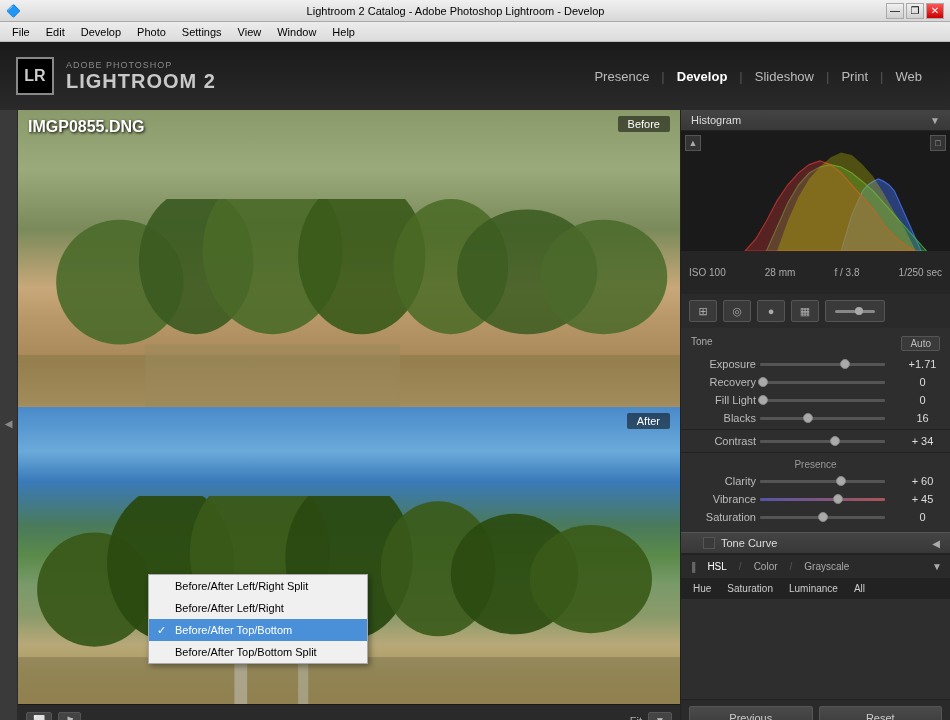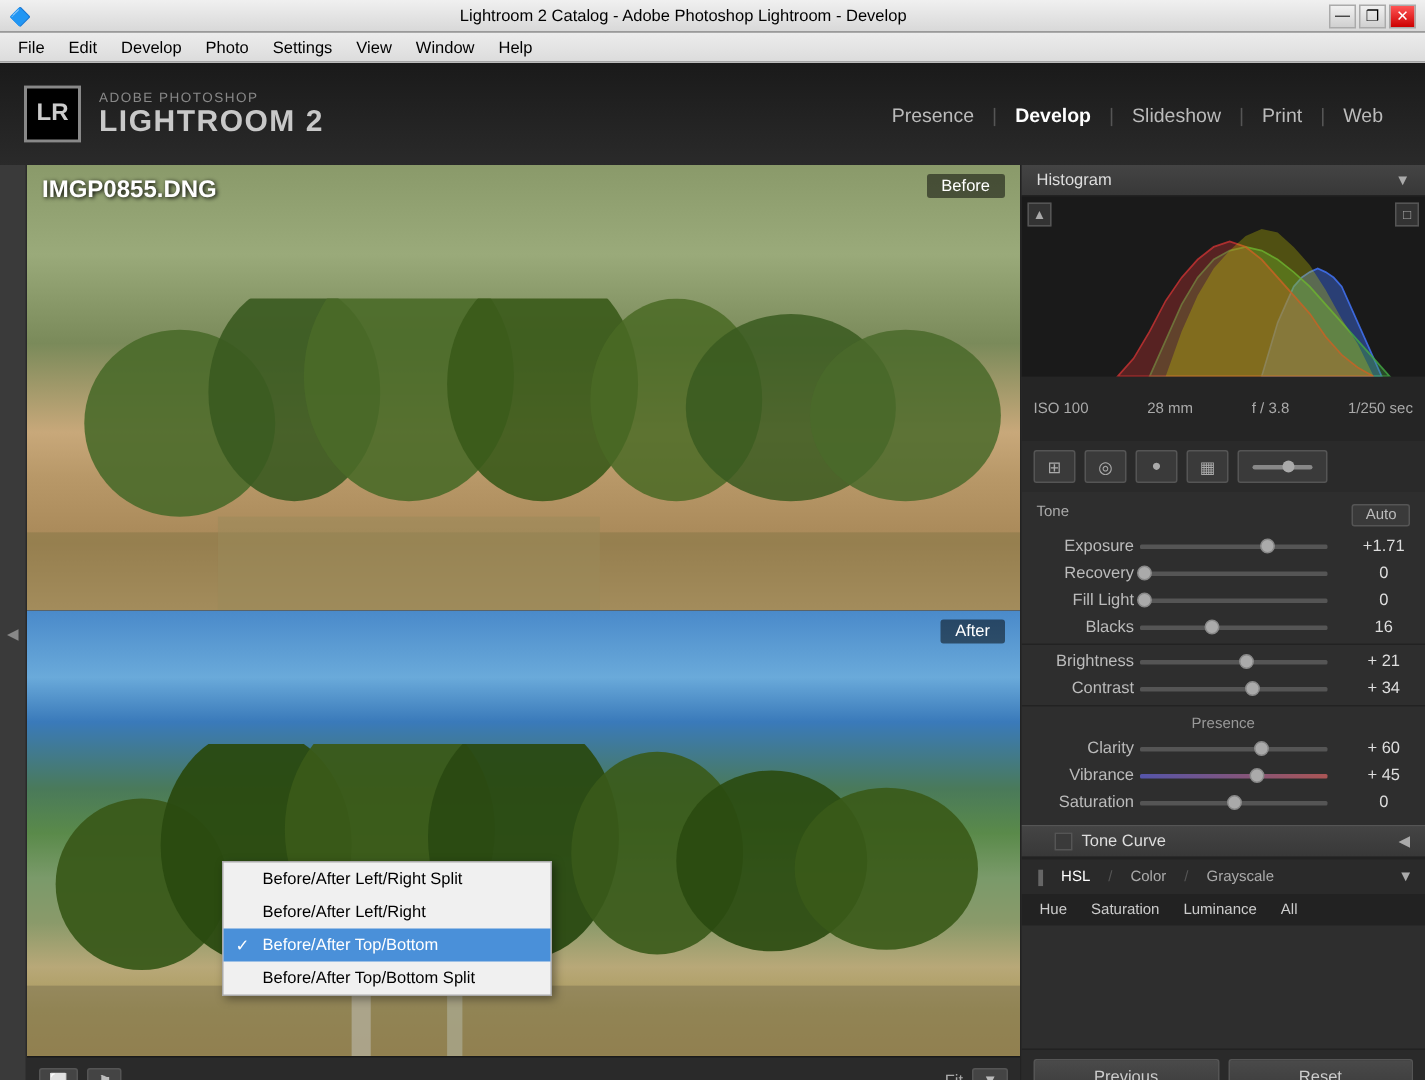--- a/index.html
+++ b/index.html
@@ -541,27 +541,20 @@
       <div class="slider-row">
         <span class="slider-label">Blacks</span>
         <div class="slider-track">
           <div class="slider-thumb" style="left:38%;"></div>
         </div>
         <span class="slider-value">16</span>
       </div>
 
       <div class="divider"></div>
 
-      <div class="slider-row">
-        <span class="slider-label">Brightness</span>
-        <div class="slider-track">
-          <div class="slider-thumb" style="left:57%;"></div>
-        </div>
-        <span class="slider-value">+ 21</span>
-      </div>
 
       <div class="slider-row">
         <span class="slider-label">Contrast</span>
         <div class="slider-track">
           <div class="slider-thumb" style="left:60%;"></div>
         </div>
         <span class="slider-value">+ 34</span>
       </div>
 
       <div class="divider"></div>

